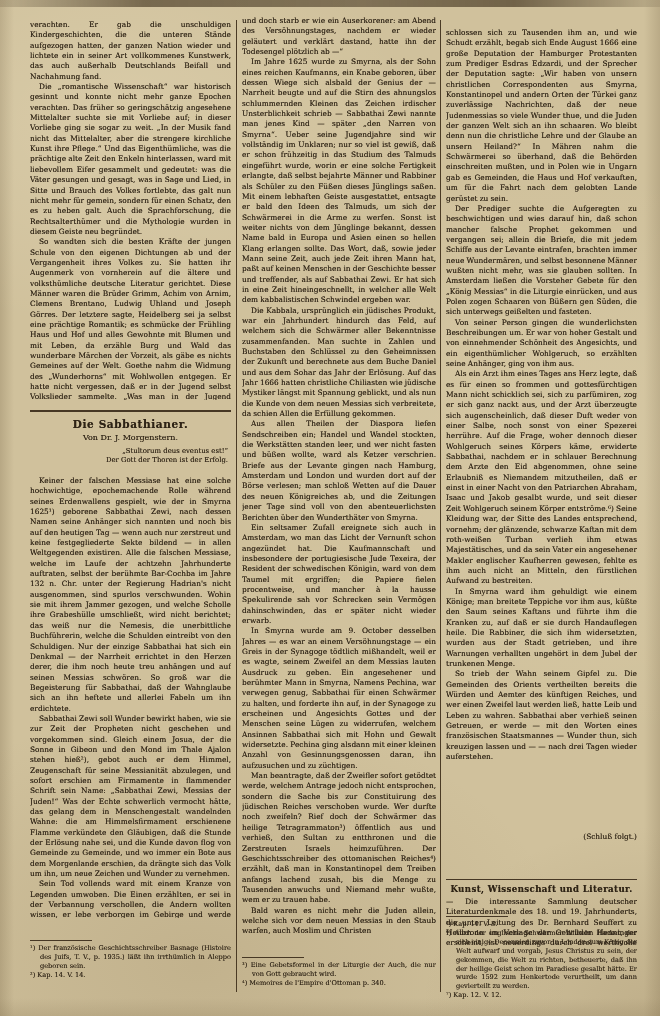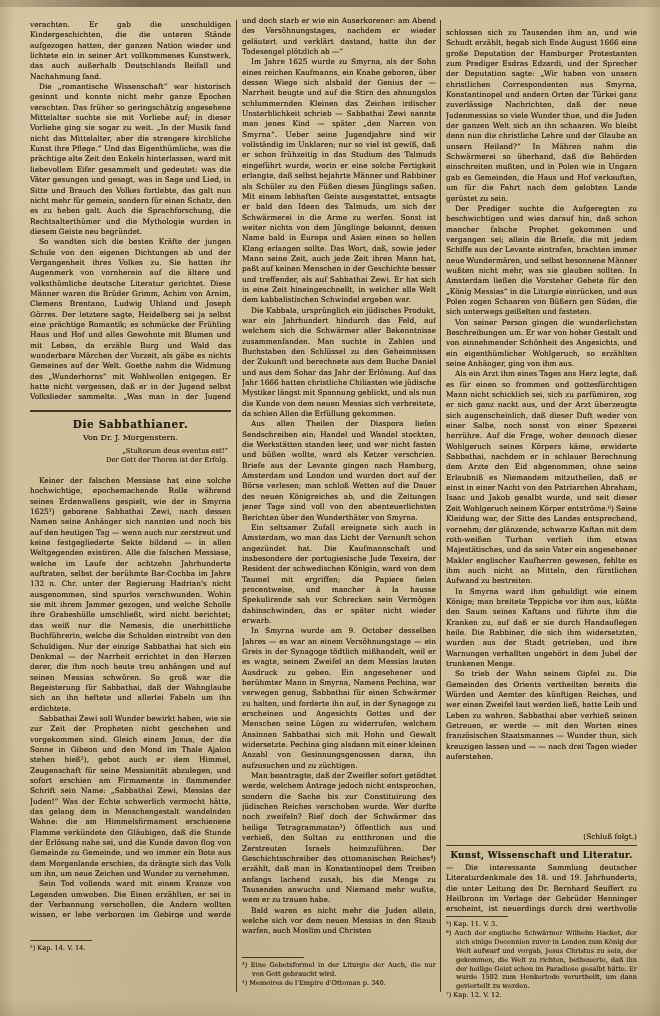--- a/index.html
+++ b/index.html
@@ -70,20 +70,21 @@
     </div>
 
     <div class="col-inner bodytext" style="top:476px;height:442px;">
       <p>Keiner der falschen Messiase hat eine solche hochwichtige, epochemachende Rolle während seines Erdenwallens gespielt, wie der in Smyrna 1625¹) geborene Sabbathai Zewi, nach dessen Namen seine Anhänger sich nannten und noch bis auf den heutigen Tag — wenn auch nur zerstreut und keine festgegliederte Sekte bildend — in allen Weltgegenden existiren. Alle die falschen Messiase, welche im Laufe der achtzehn Jahrhunderte auftraten, selbst der berühmte Bar-Cochba im Jahre 132 n. Chr. unter der Regierung Hadrian's nicht ausgenommen, sind spurlos verschwunden. Wohin sie mit ihrem Jammer gezogen, und welche Scholle ihre Grabeshülle umschließt, wird nicht berichtet; das weiß nur die Nemesis, die unerbittliche Buchführerin, welche die Schulden eintreibt von den Schuldigen. Nur der einzige Sabbathai hat sich ein Denkmal — der Narrheit errichtet in den Herzen derer, die ihm noch heute treu anhängen und auf seinen Messias schwören. So groß war die Begeisterung für Sabbathai, daß der Wahnglaube sich an ihn heftete und allerlei Fabeln um ihn erdichtete.</p>
       <p>Sabbathai Zewi soll Wunder bewirkt haben, wie sie zur Zeit der Propheten nicht geschehen und vorgekommen sind. Gleich einem Josua, der die Sonne in Gibeon und den Mond im Thale Ajalon stehen hieß²), gebot auch er dem Himmel, Zeugenschaft für seine Messianität abzulegen, und sofort erschien am Firmamente in flammender Schrift sein Name: „Sabbathai Zewi, Messias der Juden!“ Was der Echte schwerlich vermocht hätte, das gelang dem in Menschengestalt wandelnden Wahne: die am Himmelsfirmament erschienene Flamme verkündete den Gläubigen, daß die Stunde der Erlösung nahe sei, und die Kunde davon flog von Gemeinde zu Gemeinde, und wo immer ein Bote aus dem Morgenlande erschien, da drängte sich das Volk um ihn, um neue Zeichen und Wunder zu vernehmen.</p>
       <p>Sein Tod vollends ward mit einem Kranze von Legenden umwoben. Die Einen erzählten, er sei in der Verbannung verschollen, die Andern wollten wissen, er lebe verborgen im Gebirge und werde dereinst wiederkehren, um sein Volk heimzuführen und die Zerstreuten zu sammeln;</p>
     </div>
 
     <div class="fnblock" style="top:940px;left:0;right:0;">
       <div class="fnrule"></div>
+      <p class="fn">¹) Der französische Geschichtsschreiber Basnage (Histoire des Juifs, T. V., p. 1935.) läßt ihn irrthümlich in Aleppo geboren sein.</p>
       <p class="fn">²) Kap. 14. V. 14.</p>
     </div>
   </div>
 
   <div class="vrule" style="left:236px;"></div>
 
   <div class="col" style="left:242px;width:194px;">
     <div class="col-inner bodytext" style="top:16px;height:932px;">
       <p class="noindent">und doch starb er wie ein Auserkorener: am Abend des Versöhnungstages, nachdem er wieder geläutert und verklärt dastand, hatte ihn der Todesengel plötzlich ab —“</p>
       <p>Im Jahre 1625 wurde zu Smyrna, als der Sohn eines reichen Kaufmanns, ein Knabe geboren, über dessen Wiege sich alsbald der Genius der — Narrheit beugte und auf die Stirn des ahnungslos schlummernden Kleinen das Zeichen irdischer Unsterblichkeit schrieb — Sabbathai Zewi nannte man jenes Kind — später „den Narren von Smyrna“. Ueber seine Jugendjahre sind wir vollständig im Unklaren; nur so viel ist gewiß, daß er schon frühzeitig in das Studium des Talmuds eingeführt wurde, worin er eine solche Fertigkeit erlangte, daß selbst bejahrte Männer und Rabbiner als Schüler zu den Füßen dieses Jünglings saßen. Mit einem lebhaften Geiste ausgestattet, entsagte er bald den Ideen des Talmuds, um sich der Schwärmerei in die Arme zu werfen. Sonst ist weiter nichts von dem Jünglinge bekannt, dessen Name bald in Europa und Asien einen so hellen Klang erlangen sollte. Das Wort, daß, sowie jeder Mann seine Zeit, auch jede Zeit ihren Mann hat, paßt auf keinen Menschen in der Geschichte besser und treffender, als auf Sabbathai Zewi. Er hat sich in eine Zeit hineingeschnellt, in welcher alle Welt dem kabbalistischen Schwindel ergeben war.</p>
@@ -109,21 +110,21 @@
       <p class="noindent">schlossen sich zu Tausenden ihm an, und wie Schudt erzählt, begab sich Ende August 1666 eine große Deputation der Hamburger Protestanten zum Prediger Esdras Edzardi, und der Sprecher der Deputation sagte: „Wir haben von unsern christlichen Correspondenten aus Smyrna, Konstantinopel und andern Orten der Türkei ganz zuverlässige Nachrichten, daß der neue Judenmessias so viele Wunder thue, und die Juden der ganzen Welt sich an ihn schaaren. Wo bleibt denn nun die christliche Lehre und der Glaube an unsern Heiland?“ In Mähren nahm die Schwärmerei so überhand, daß die Behörden einschreiten mußten, und in Polen wie in Ungarn gab es Gemeinden, die Haus und Hof verkauften, um für die Fahrt nach dem gelobten Lande gerüstet zu sein.</p>
       <p>Der Prediger suchte die Aufgeregten zu beschwichtigen und wies darauf hin, daß schon mancher falsche Prophet gekommen und vergangen sei; allein die Briefe, die mit jedem Schiffe aus der Levante eintrafen, brachten immer neue Wundermären, und selbst besonnene Männer wußten nicht mehr, was sie glauben sollten. In Amsterdam ließen die Vorsteher Gebete für den „König Messias“ in die Liturgie einrücken, und aus Polen zogen Schaaren von Büßern gen Süden, die sich unterwegs geißelten und fasteten.</p>
       <p>Von seiner Person gingen die wunderlichsten Beschreibungen um. Er war von hoher Gestalt und von einnehmender Schönheit des Angesichts, und ein eigenthümlicher Wohlgeruch, so erzählten seine Anhänger, ging von ihm aus.</p>
       <p>Als ein Arzt ihm eines Tages ans Herz legte, daß es für einen so frommen und gottesfürchtigen Mann nicht schicklich sei, sich zu parfümiren, zog er sich ganz nackt aus, und der Arzt überzeugte sich augenscheinlich, daß dieser Duft weder von einer Salbe, noch sonst von einer Spezerei herrühre. Auf die Frage, woher dennoch dieser Wohlgeruch seines Körpers käme, erwiderte Sabbathai, nachdem er in schlauer Berechnung dem Arzte den Eid abgenommen, ohne seine Erlaubniß es Niemandem mitzutheilen, daß er einst in einer Nacht von den Patriarchen Abraham, Isaac und Jakob gesalbt wurde, und seit dieser Zeit Wohlgeruch seinem Körper entströme.⁶) Seine Kleidung war, der Sitte des Landes entsprechend, vornehm; der glänzende, schwarze Kaftan mit dem roth-weißen Turban verlieh ihm etwas Majestätisches, und da sein Vater ein angesehener Makler englischer Kaufherren gewesen, fehlte es ihm auch nicht an Mitteln, den fürstlichen Aufwand zu bestreiten.</p>
       <p>In Smyrna ward ihm gehuldigt wie einem Könige; man breitete Teppiche vor ihm aus, küßte den Saum seines Kaftans und führte ihm die Kranken zu, auf daß er sie durch Handauflegen heile. Die Rabbiner, die sich ihm widersetzten, wurden aus der Stadt getrieben, und ihre Warnungen verhallten ungehört in dem Jubel der trunkenen Menge.</p>
       <p>So trieb der Wahn seinem Gipfel zu. Die Gemeinden des Orients vertheilten bereits die Würden und Aemter des künftigen Reiches, und wer einen Zweifel laut werden ließ, hatte Leib und Leben zu wahren. Sabbathai aber verhieß seinen Getreuen, er werde — mit den Worten eines französischen Staatsmannes — Wunder thun, sich kreuzigen lassen und — — nach drei Tagen wieder auferstehen.</p>
     </div>
 
     <div class="col-inner closing" style="top:832px;">(Schluß folgt.)</div>
 
-    <div class="col-inner" style="top:845px;">
+    <div class="col-inner" style="top:879px;">
       <div class="hrule"></div>
       <div class="sec-title">Kunst, Wissenschaft und Literatur.</div>
       <div class="bodytext" style="height:52px;">
         <p class="noindent">— Die interessante Sammlung deutscher Literaturdenkmale des 18. und 19. Jahrhunderts, die unter Leitung des Dr. Bernhard Seuffert zu Heilbronn im Verlage der Gebrüder Henninger erscheint, ist neuerdings durch drei werthvolle Hefte bereichert worden: Ephemerides und Volkslieder von Goethe. Satiren und poetische Spiele von Maria (C. Brentano). Gustav Wasa. Die Kindermörderin. Ein Trauerspiel von H. L. Wagner. Nebst Scenen aus den Bearbeitungen K. G. Lessing's und Wagner's.</p>
       </div>
     </div>
 
     <div class="fnblock" style="top:916px;left:0;right:0;">
       <div class="fnrule"></div>
       <p class="fn">⁵) Kap. 11. V. 3.</p>

